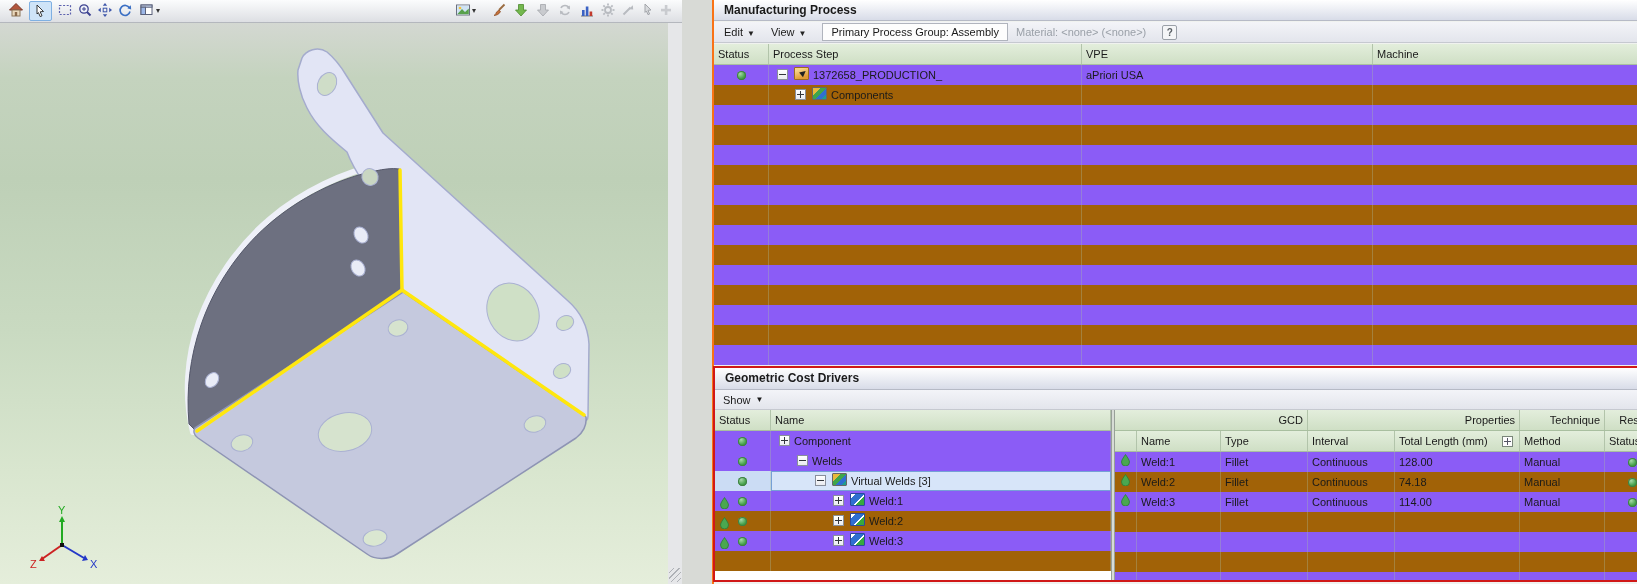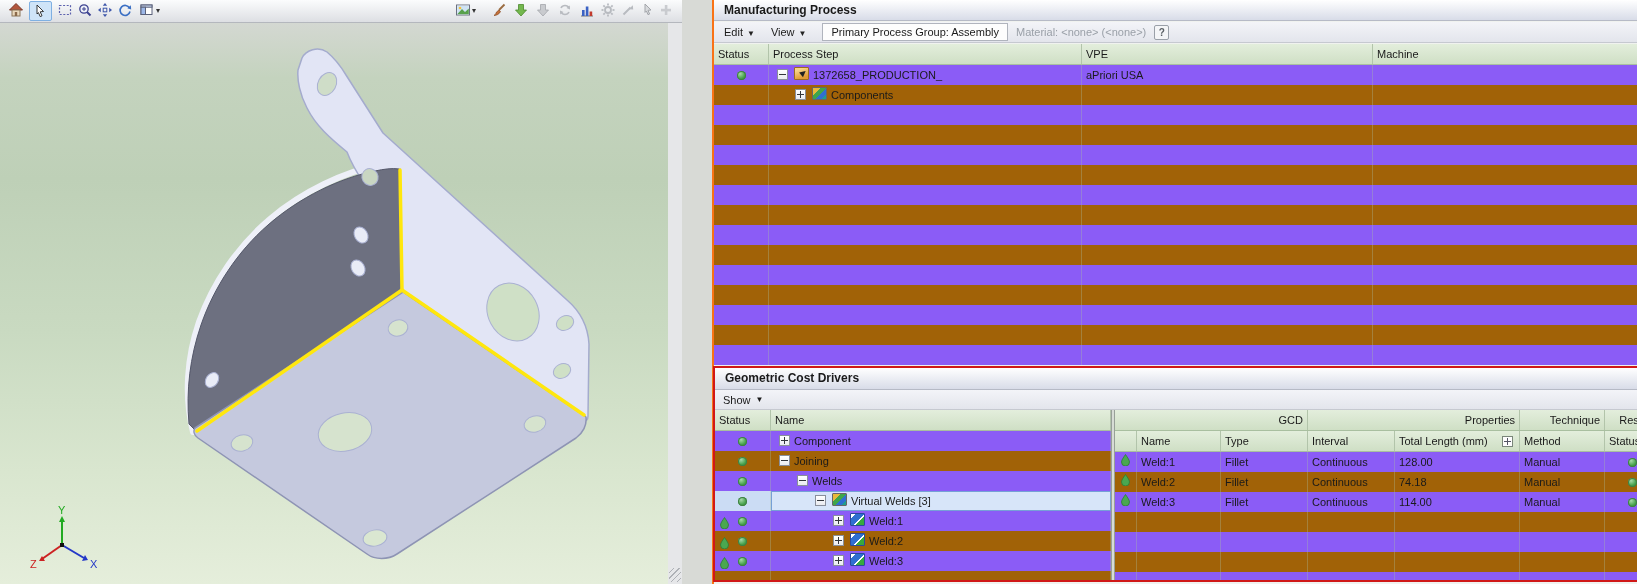--- a/index.html
+++ b/index.html
@@ -25,21 +25,21 @@
 
   
   .right{position:absolute;left:712px;top:0;width:955px;height:584px;background:#f0f2ef;border-left:2px solid #f97316;box-sizing:border-box;}
   .panel-title{position:absolute;left:0;right:0;height:21px;background:linear-gradient(#ffffff,#d8dce8);border-bottom:1px solid #b6bac6;
     font-weight:bold;font-size:12px;line-height:21px;padding-left:10px;box-sizing:border-box;}
   .mp-toolbar{position:absolute;left:0;right:0;top:22px;height:21px;background:linear-gradient(#f3f4f8,#e3e5ec);border-bottom:1px solid #c6c9d0;
     display:flex;align-items:center;padding-left:10px;box-sizing:border-box;}
   .menu{margin-right:16px;cursor:default;}
   .menu .mcaret{font-size:8px;color:#222;margin-left:4px;}
   .pg-box{border:1px solid #b0b4bd;background:#fdfdfd;padding:2px 8px;margin-right:8px;}
-  .material{color:#9aa0a8;margin-right:8px;}
+  .material{color:#9aa0a8;margin-right:16px;}
   .help-btn{width:13px;height:13px;border:1px solid #9aa0a8;border-radius:2px;background:#f4f5f7;color:#5a6065;
     font-size:10px;line-height:13px;text-align:center;font-weight:bold;}
 
   
   .thead{background:linear-gradient(#e3eedc,#cfdfc5);border-bottom:1px solid #a9bfa0;}
   .trow,.thead{display:grid;height:20px;line-height:20px;}
   .g{background:#8b5cf6;}
   .w{background:#a16207;}
   .cell{overflow:hidden;white-space:nowrap;border-right:1px solid rgba(170,190,160,0.35);padding:0 4px;box-sizing:border-box;}
   .thead .cell{border-right:1px solid #b2c4aa;font-weight:normal;}
@@ -403,26 +403,20 @@
       </div>
       <div class="gcd-body">
         <div class="gcd-left">
             <div id="gcd-tree-body">
               <div class="trow tree-cols g">
                 <div class="cell c-status">
                   <span class="dot"></span>
                 </div>
                 <div class="cell" style="padding-left: 8px;"><span class="exp plus"></span><span>Component</span></div>
               </div>
-              <div class="trow tree-cols w">
-                <div class="cell c-status">
-                  <span class="dot"></span>
-                </div>
-                <div class="cell" style="padding-left: 8px;"><span class="exp"></span><span>Joining</span></div>
-              </div>
               <div class="trow tree-cols g">
                 <div class="cell c-status">
                   <span class="dot"></span>
                 </div>
                 <div class="cell" style="padding-left: 26px;"><span class="exp"></span><span>Welds</span></div>
               </div>
               <div class="trow tree-cols selrow">
                 <div class="cell c-status">
                   <span class="dot"></span>
                 </div>

